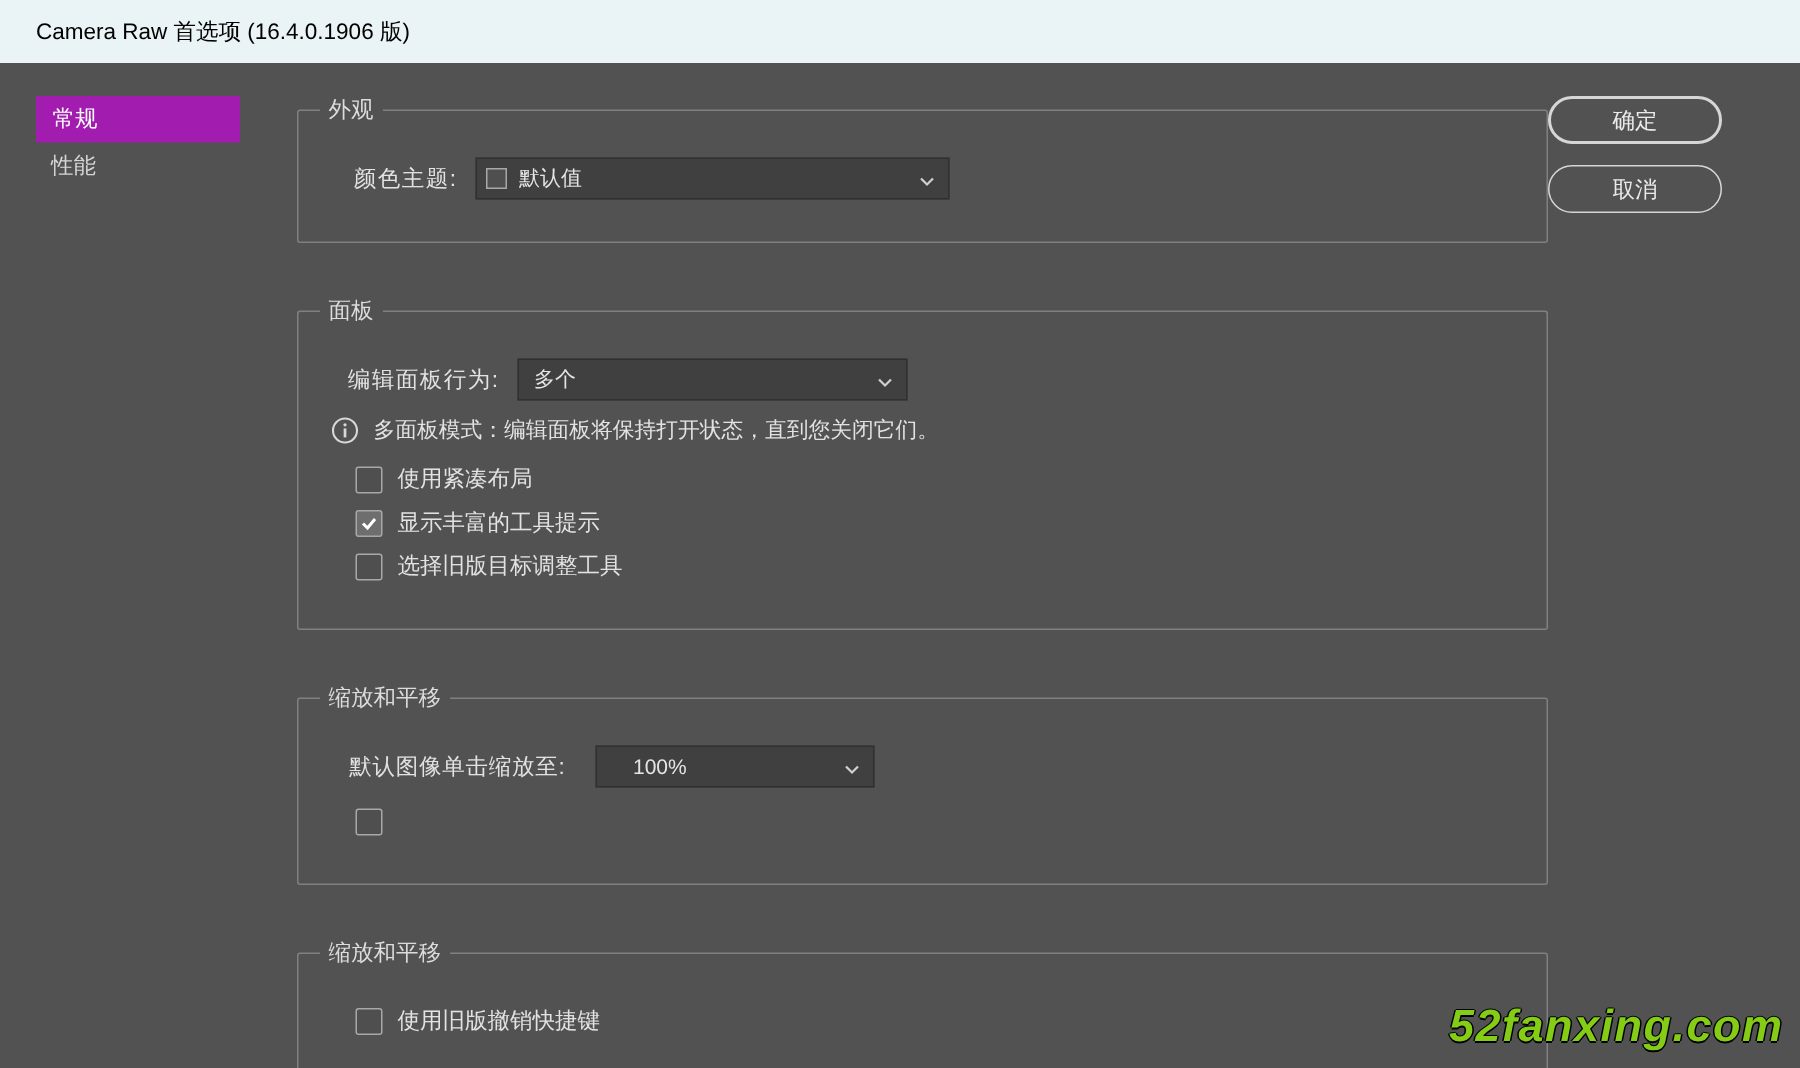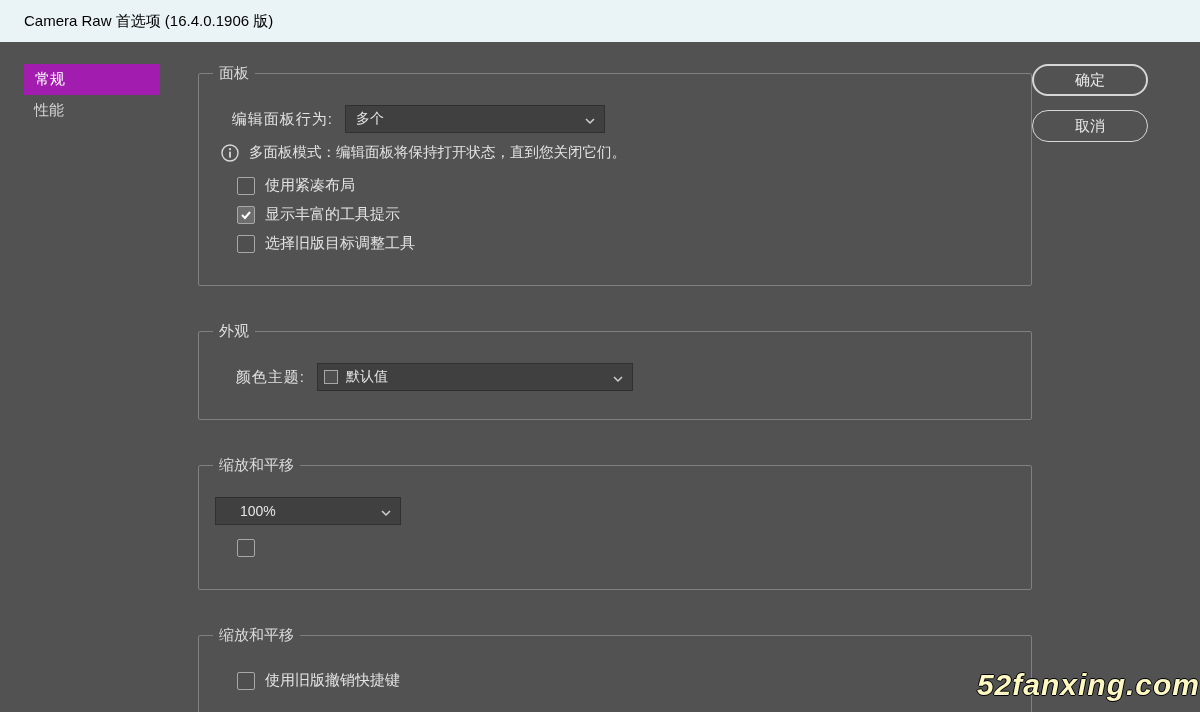--- a/index.html
+++ b/index.html
@@ -24,21 +24,21 @@
   .select-mid { width: 260px; }
   .select-narrow { width: 186px; }
   .check-row { display: flex; align-items: center; color: #e2e2e2; font-size: 15px; margin: 10px 0 10px 12px; gap: 10px; }
   .chk { width: 18px; height: 18px; border: 1px solid #a8a8a8; background: #4f4f4f; border-radius: 2px; display: flex; align-items: center; justify-content: center; cursor: pointer; }
   .chk.checked { background: #6e6e6e; }
   .chk svg { display: none; }
   .chk.checked svg { display: block; }
   .info-row { display: flex; align-items: center; gap: 10px; color: #e2e2e2; font-size: 14.5px; margin: 10px 0 14px 8px; }
   .info-icon { width: 18px; height: 18px; display: flex; align-items: center; justify-content: center; }
   .lbl2 { color: #e2e2e2; font-size: 15px; text-align: right; padding-right: 20px; letter-spacing: .5px; }
-  .watermark { position: absolute; right: 0; bottom: 10px; color: #fef9c3; font-size: 30px; font-weight: 700; font-style: italic; letter-spacing: 1px; text-shadow: -1px 0 #000, 1px 0 #000, 0 -1px #000, 0 1px #000; }
+  .watermark { position: absolute; right: 11px; bottom: 10px; color: #84cc16; font-size: 30px; font-weight: 700; font-style: italic; letter-spacing: 1px; text-shadow: -1px 0 #000, 1px 0 #000, 0 -1px #000, 0 1px #000; }
   .chev svg { stroke: #d0d0d0; }
   .ck-group { margin-left: 12px; }
 </style>
 </head>
 <body>
 
 <div class="titlebar">
   <span>Camera Raw 首选项  (16.4.0.1906 版)</span>
 </div>
 
@@ -47,20 +47,36 @@
   <div class="sidebar">
     <div class="sidebar-item active">
       <span>常规</span>
     </div>
     <div class="sidebar-item">
       <span>性能</span>
     </div>
   </div>
 
   <div class="content">
+
+    <fieldset>
+      <legend>外观</legend>
+      <div class="row" style="margin-left:2px;">
+        <div class="lbl" style="width:102px;">颜色主题:</div>
+        <div class="select select-wide">
+          <span class="small-chk"></span>
+          <span>默认值</span>
+          <span class="chev">
+            <svg width="12" height="12" viewBox="0 0 12 12">
+                <path d="M2 4 L6 8 L10 4" fill="none" stroke-width="1.5"></path>
+              </svg>
+          </span>
+        </div>
+      </div>
+    </fieldset>
 
     <fieldset>
       <legend>面板</legend>
       <div class="row" style="margin-left:2px;">
         <div class="lbl" style="width:130px;">编辑面板行为:</div>
         <div class="select select-mid" style="padding-left:10px;">
           <span>多个</span>
           <span class="chev">
             <svg width="12" height="12" viewBox="0 0 12 12">
                 <path d="M2 4 L6 8 L10 4" fill="none" stroke-width="1.5"></path>
@@ -96,38 +112,23 @@
         <div class="check-row">
           <span class="chk">
             
           </span>
           <span>选择旧版目标调整工具</span>
         </div>
       </div>
     </fieldset>
 
     <fieldset>
-      <legend>外观</legend>
-      <div class="row" style="margin-left:2px;">
-        <div class="lbl" style="width:102px;">颜色主题:</div>
-        <div class="select select-wide">
-          <span class="small-chk"></span>
-          <span>默认值</span>
-          <span class="chev">
-            <svg width="12" height="12" viewBox="0 0 12 12">
-                <path d="M2 4 L6 8 L10 4" fill="none" stroke-width="1.5"></path>
-              </svg>
-          </span>
-        </div>
-      </div>
-    </fieldset>
-
-    <fieldset>
       <legend>缩放和平移</legend>
       <div class="row" style="margin-left:2px;">
+        <div class="lbl2" style="width:182px;">默认图像单击缩放至:</div>
         <div class="select select-narrow" style="padding-left:24px;">
           <span>100%</span>
           <span class="chev">
             <svg width="12" height="12" viewBox="0 0 12 12">
                 <path d="M2 4 L6 8 L10 4" fill="none" stroke-width="1.5"></path>
               </svg>
           </span>
         </div>
       </div>
       <div class="ck-group" style="margin-top:14px;">

